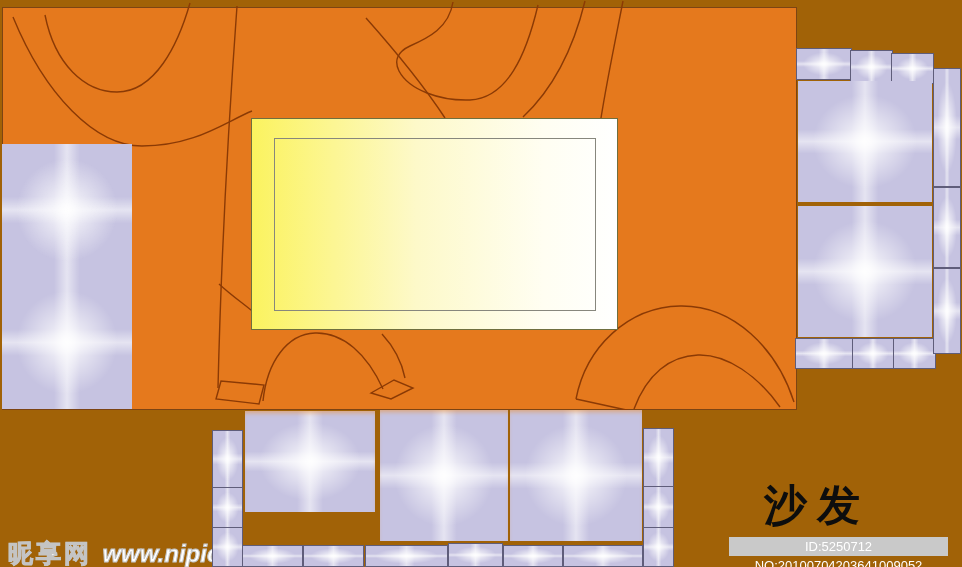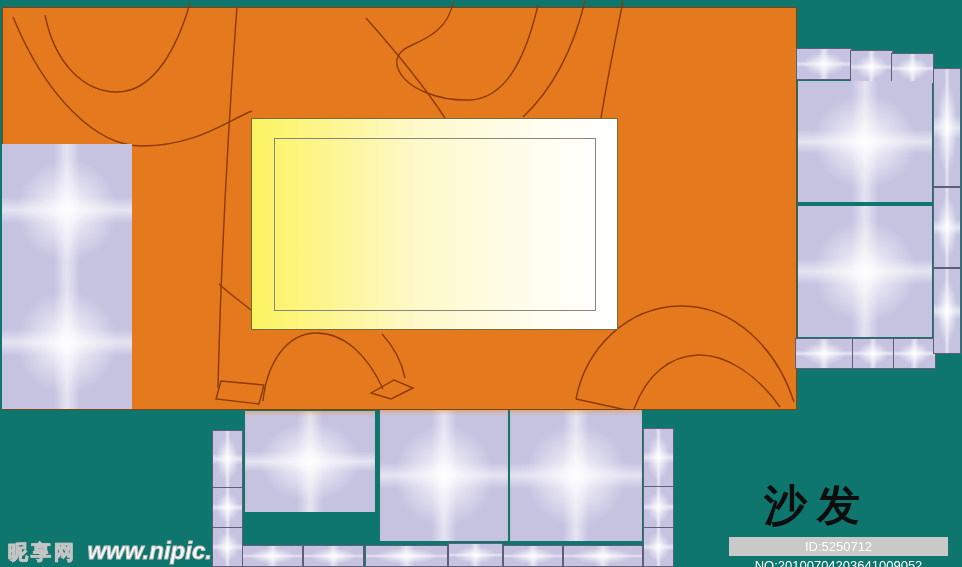--- a/index.html
+++ b/index.html
@@ -1,17 +1,17 @@
 <!DOCTYPE html>
 <html style="--rug-orange: #e5791d; --rug-line: #8b3a05; --rug-border: #7c4413; --table-yellow: #fbf35f; --table-white: #ffffff; --table-border: #6f6f3f; --cushion-lavender: #c6c3e1; --cushion-border: #5f5d7a; --label-color: #0d0d0d; --id-badge-bg: #c9c9c9; --id-badge-text: #ffffff;"><head>
 <meta charset="utf-8">
 <style>
   html,body{margin:0;padding:0;background:#fff;}
   .canvas{
-    position:relative;width:962px;height:567px;overflow:hidden;background:#0f766e;
+    position:relative;width:962px;height:567px;overflow:hidden;background:#a16207;
     font-family:"Liberation Sans","DejaVu Sans",sans-serif;
   }
   .rug{
     position:absolute;left:2px;top:7px;width:793px;height:401px;
     background:var(--rug-orange,#e5791d);
     border:1px solid var(--rug-border,#7c4413);
     z-index:1;
   }
   .pattern{position:absolute;left:0;top:0;z-index:2;pointer-events:none;}
   .table-outer{
@@ -39,21 +39,21 @@
     position:absolute;left:764px;top:477px;z-index:5;
     font-size:43px;font-weight:900;letter-spacing:10px;
     color:var(--label-color,#0d0d0d);
     font-family:"DejaVu Sans","Liberation Sans",sans-serif;
   }
   .watermark{
     position:absolute;left:8px;top:537px;z-index:2;white-space:nowrap;
     color:#ffffff;-webkit-text-stroke:1px #c4c4c4;
     text-shadow:0 0 1px rgba(170,170,170,.7);
   }
-  .watermark .wm-cjk{font-size:20px;font-weight:bold;letter-spacing:3px;}
+  .watermark .wm-cjk{font-size:25px;font-weight:bold;letter-spacing:3px;}
   .watermark .wm-url{font-size:24px;font-weight:bold;font-style:italic;margin-left:6px;}
   .id-badge{
     position:absolute;left:729px;top:537px;width:219px;height:19px;z-index:5;
     background:var(--id-badge-bg,#c9c9c9);
     color:var(--id-badge-text,#ffffff);
     font-size:13px;line-height:19px;text-align:center;
     font-family:"Liberation Sans",sans-serif;
   }
 </style>
 </head>

